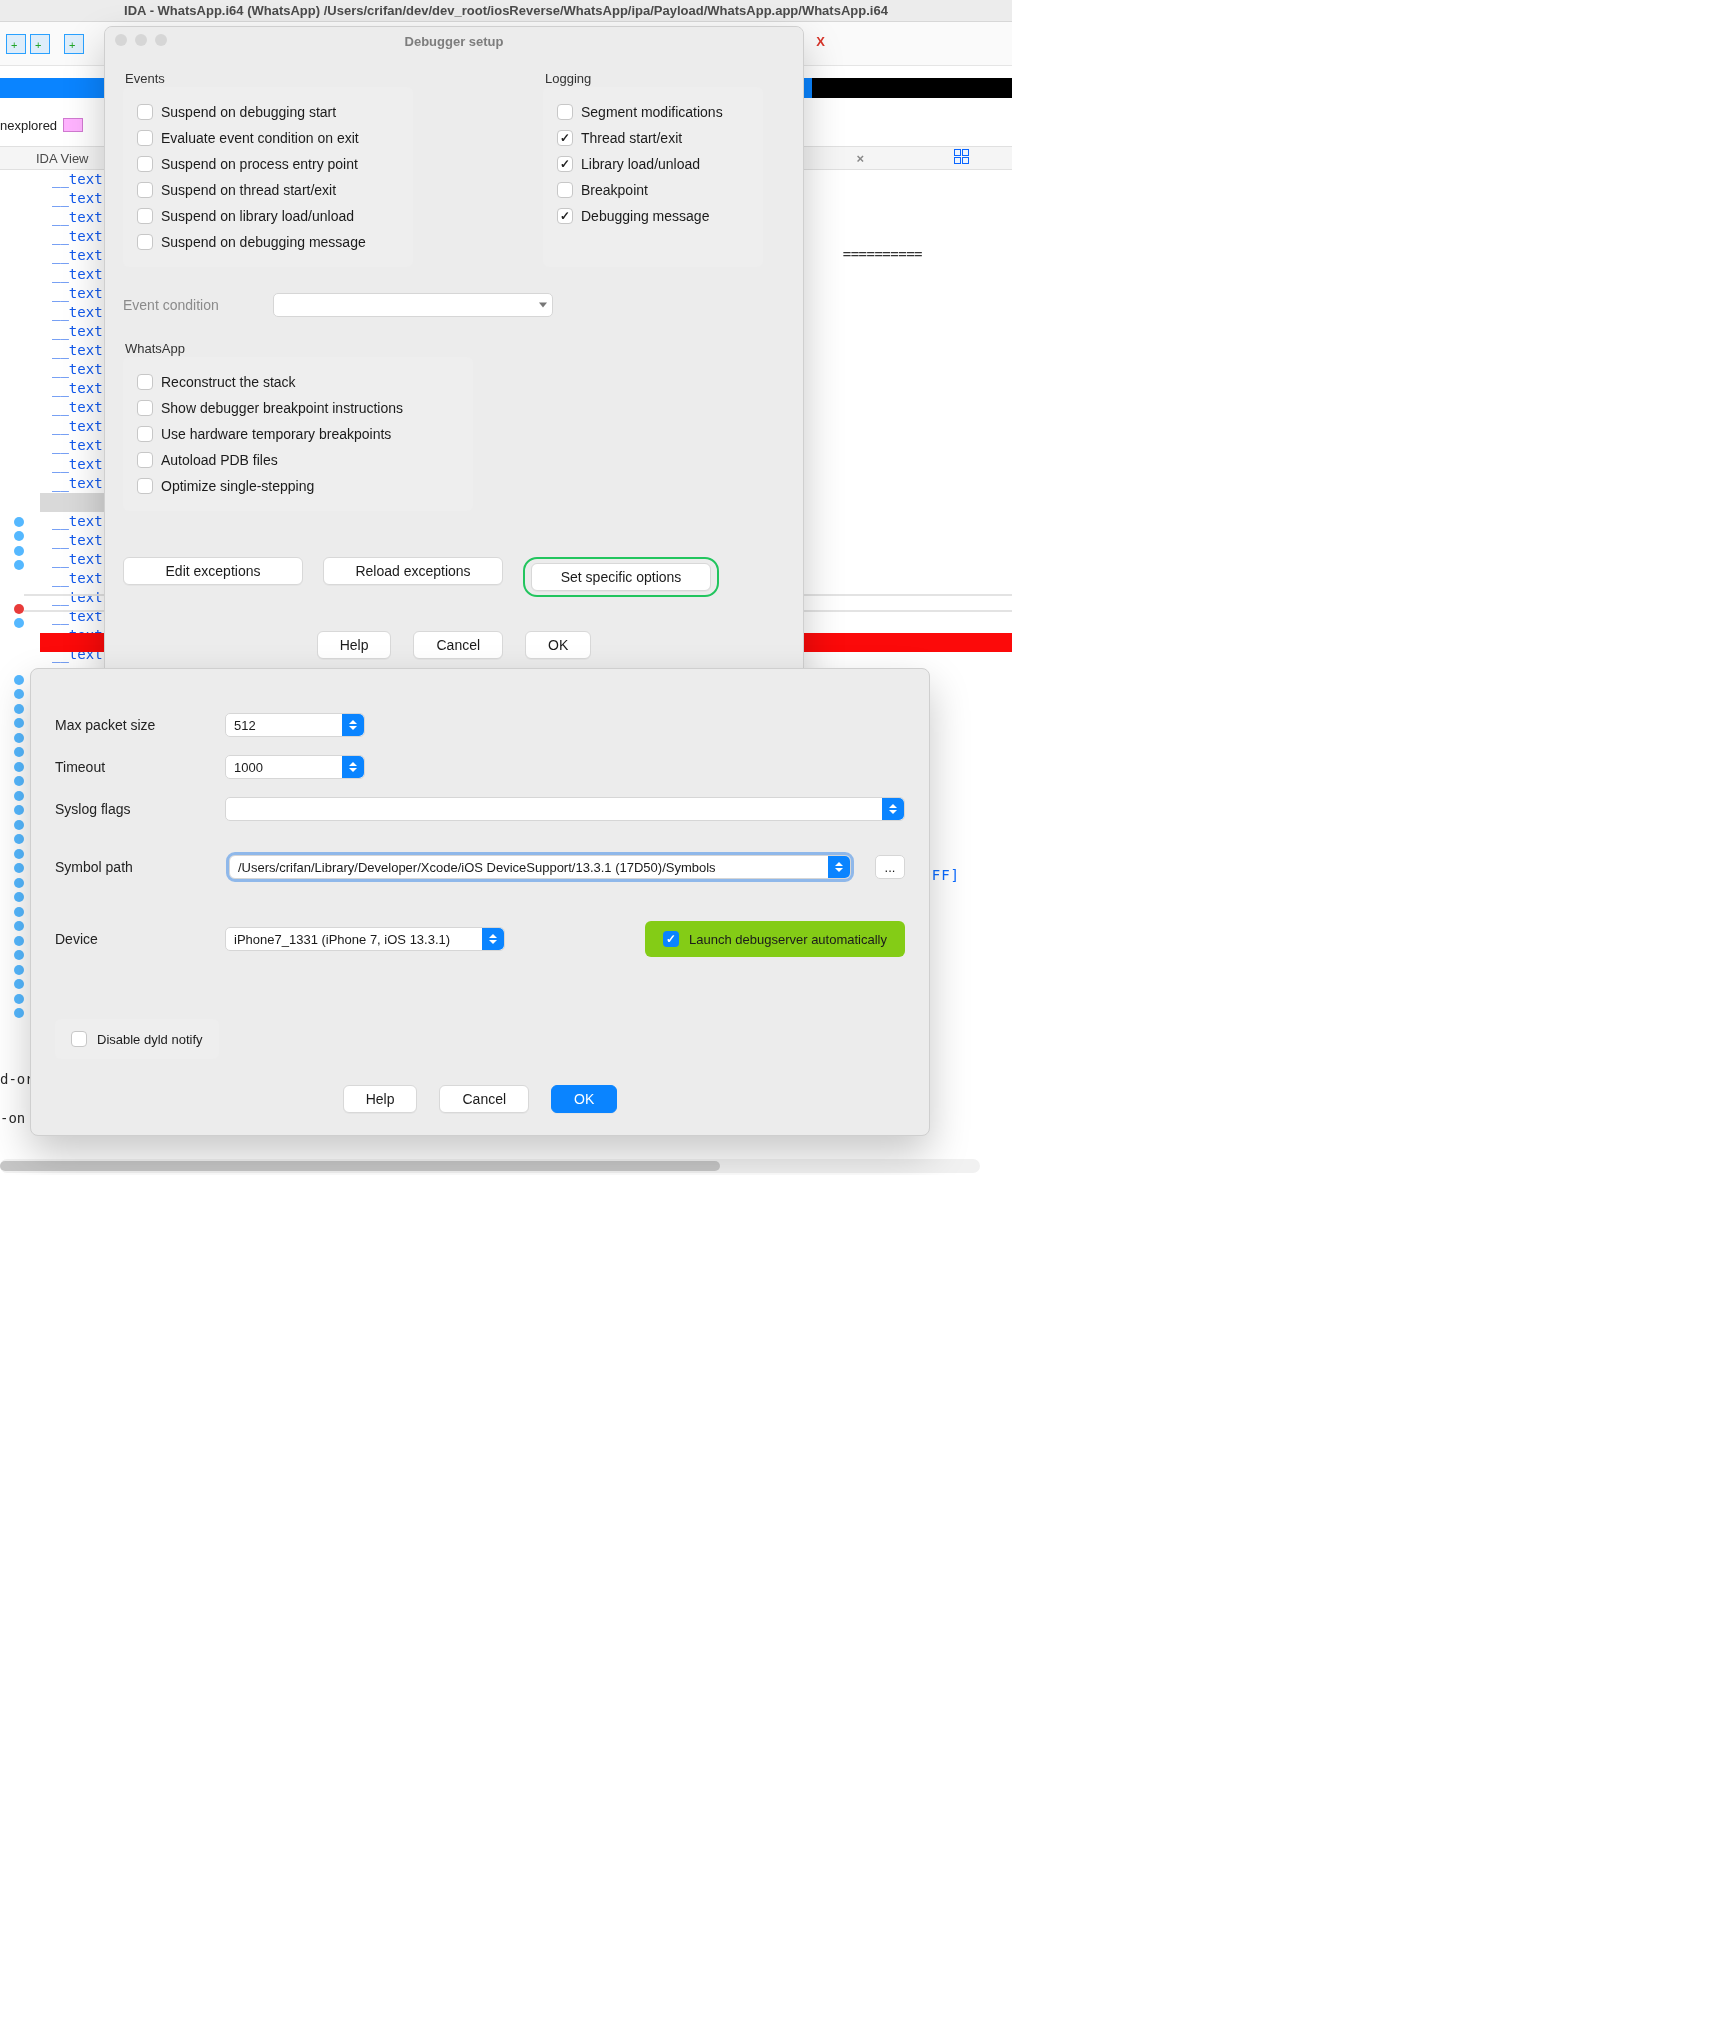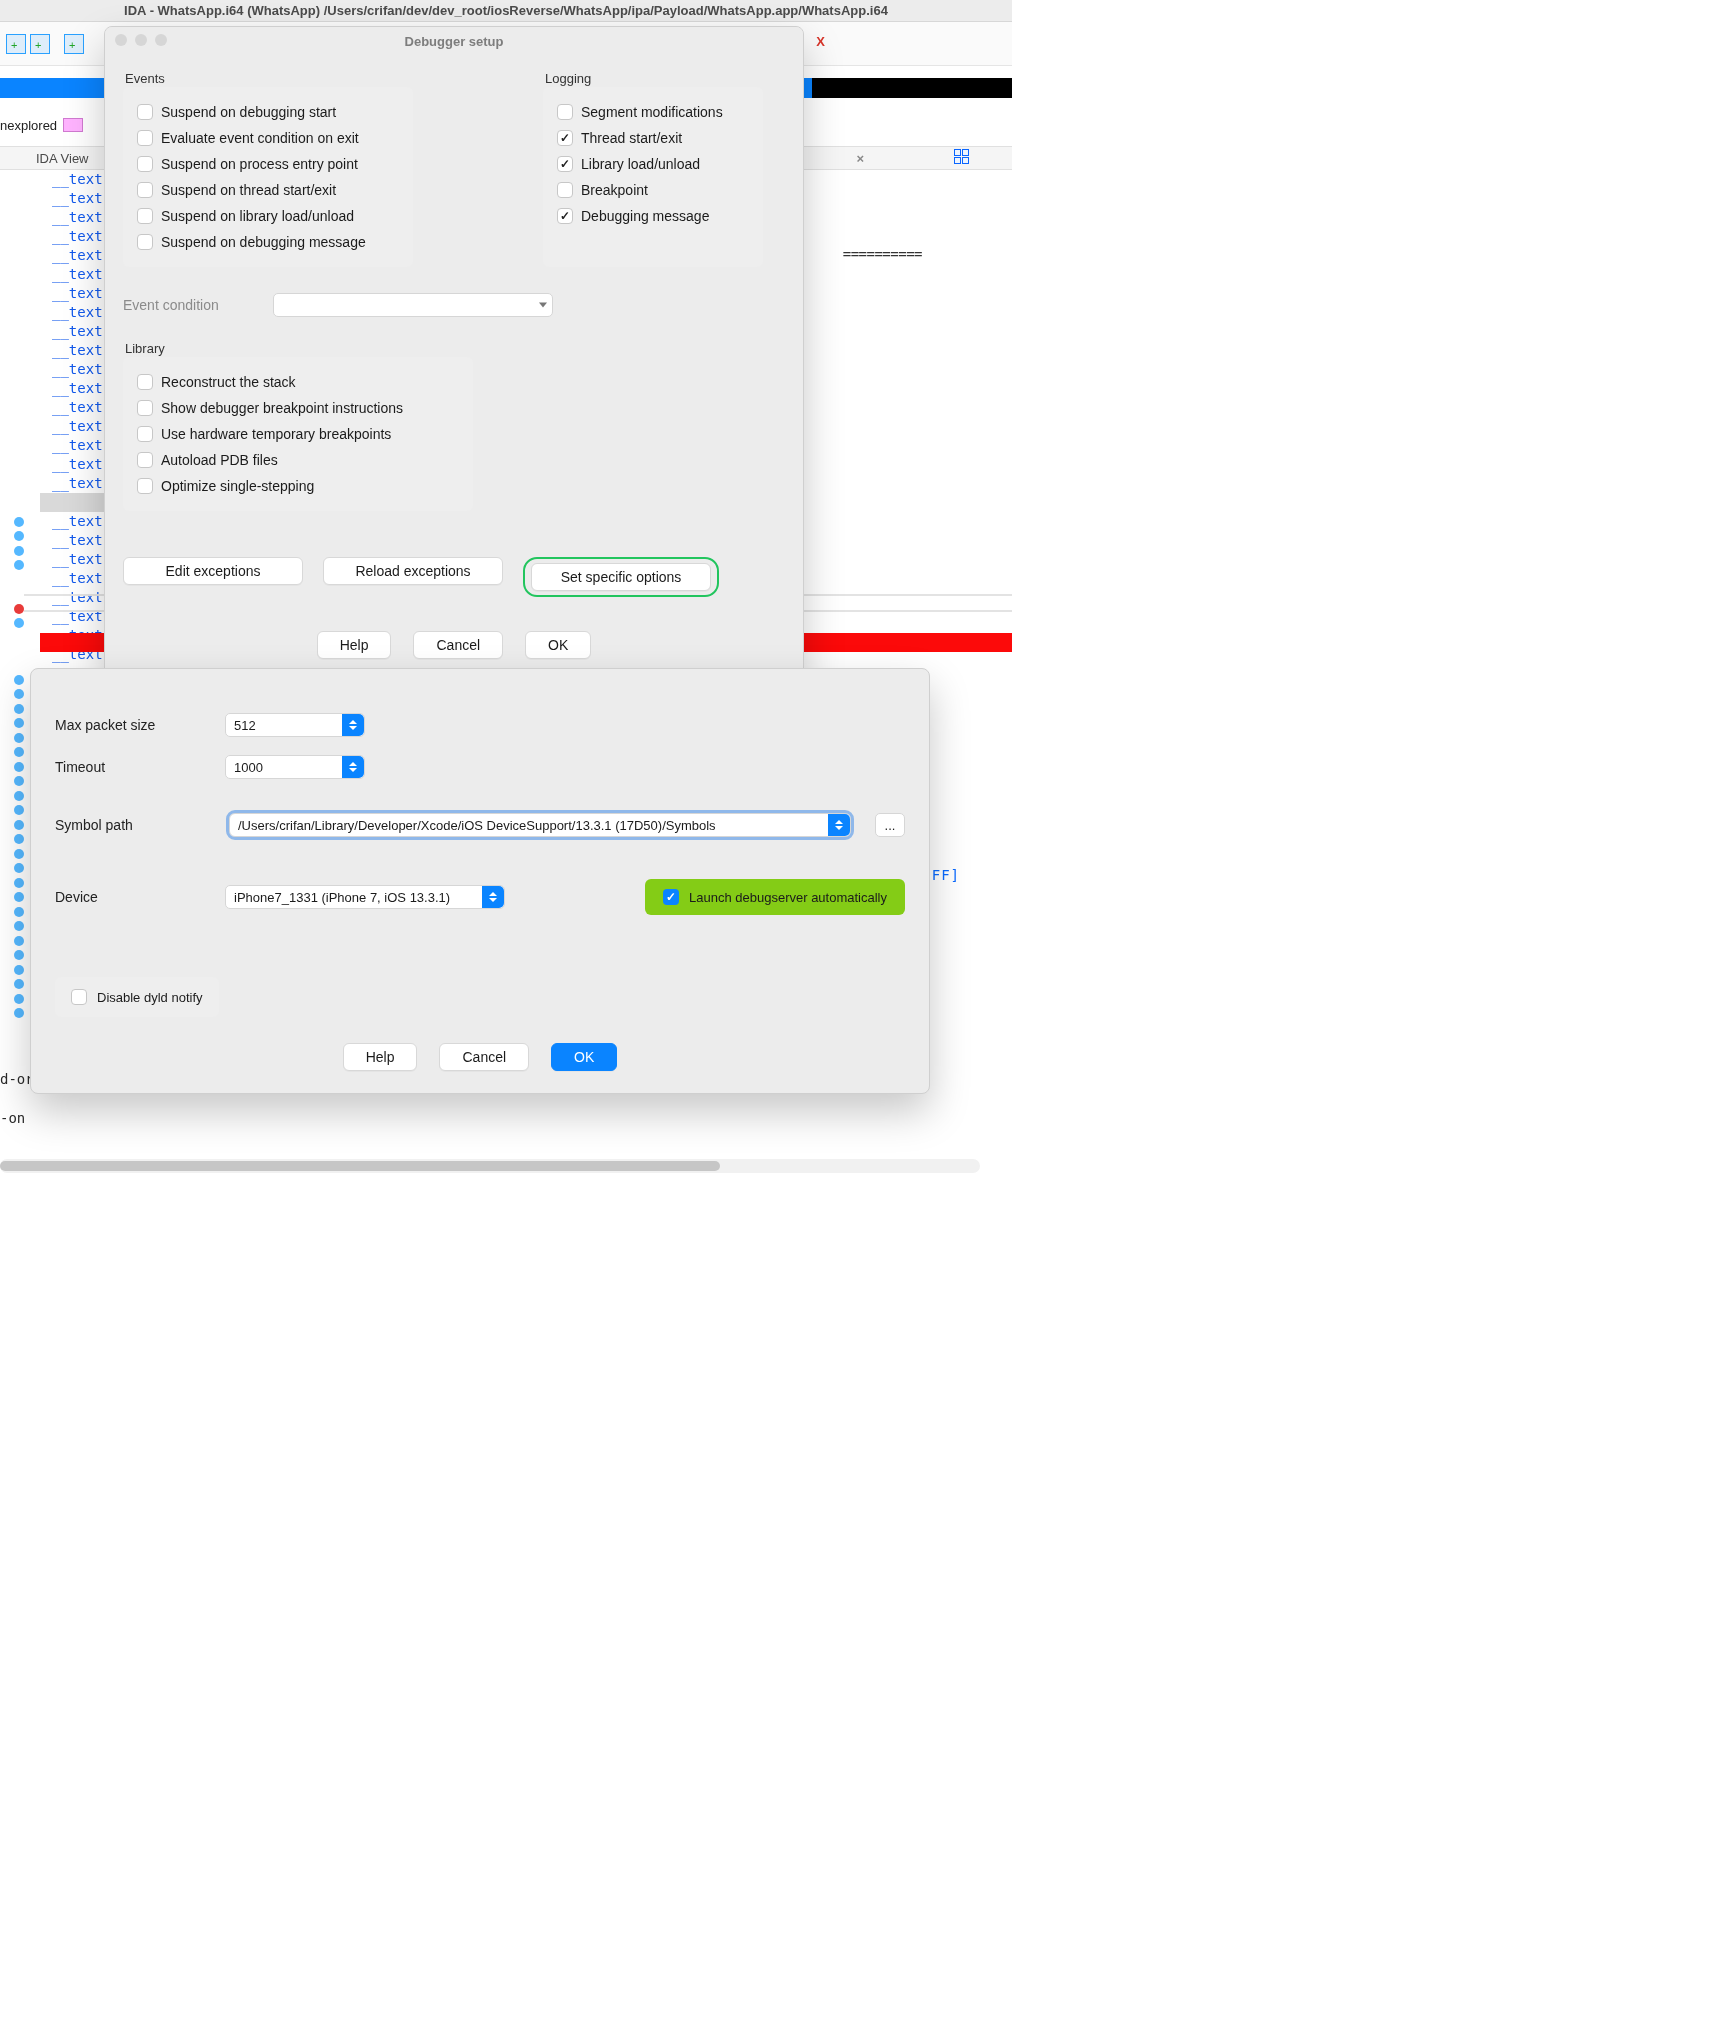--- a/index.html
+++ b/index.html
@@ -492,21 +492,21 @@
           </div>
       </div>
     </div>
 
     <div class="field-row">
       <span class="lbl">Event condition</span>
       <span class="select-like" style="max-width:280px;"></span>
     </div>
 
     <div class="groupbox" style="margin-top:40px; max-width:350px;">
-      <div class="label">Library</div>
+      <div class="label">WhatsApp</div>
       <div id="options-list">
           <div class="chk-row">
             <span class="chk"></span>
             <span>Reconstruct the stack</span>
           </div>
           <div class="chk-row">
             <span class="chk"></span>
             <span>Show debugger breakpoint instructions</span>
           </div>
           <div class="chk-row">
@@ -553,20 +553,27 @@
     </div>
 
     <div class="form-line">
       <span class="flbl">Timeout</span>
       <div class="bluecap-input" style="width:140px;">
         <span>1000</span>
         <span class="cap"></span>
       </div>
     </div>
 
+    <div class="form-line">
+      <span class="flbl">Syslog flags</span>
+      <div class="bluecap-input" style="flex:1;">
+        <span></span>
+        <span class="cap"></span>
+      </div>
+    </div>
 
     <div class="form-line" style="margin-top:34px;gap:24px;">
       <span class="flbl">Symbol path</span>
       <div class="bluecap-input symbol-focus" style="flex:1;">
         <span>/Users/crifan/Library/Developer/Xcode/iOS DeviceSupport/13.3.1 (17D50)/Symbols</span>
         <span class="cap"></span>
       </div>
       <span class="dots-btn">...</span>
     </div>
 

